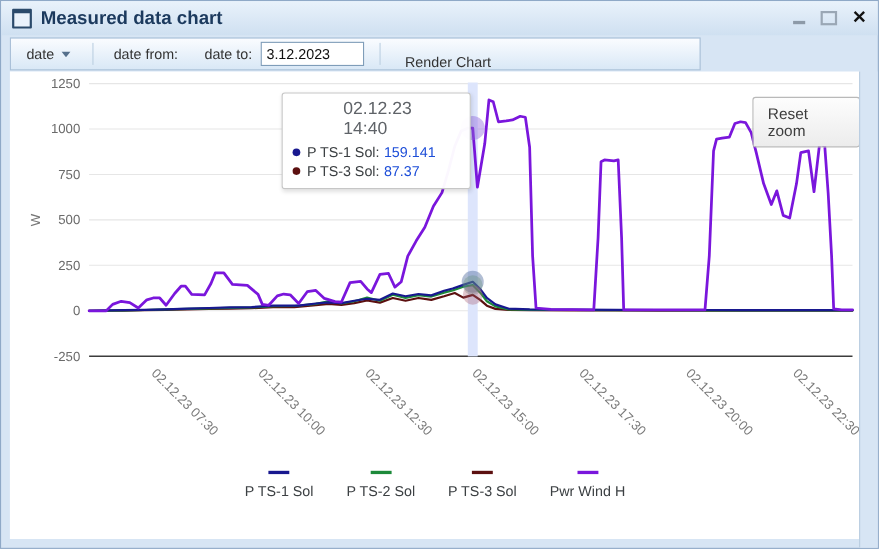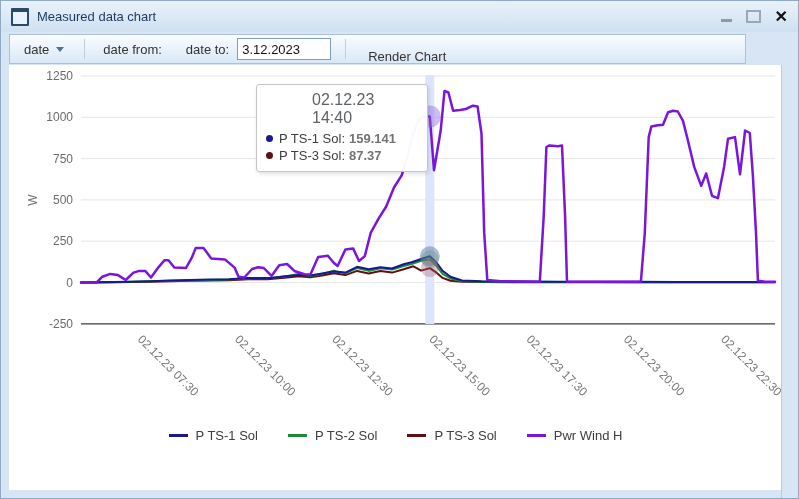--- a/index.html
+++ b/index.html
@@ -1,49 +1,49 @@
 <!DOCTYPE html>
 <html><head>
 <meta charset="utf-8">
 <style>
   html,body{margin:0;padding:0;background:#fff;font-family:"Liberation Sans",sans-serif;}
   .window{position:relative;width:797px;height:497px;background:#d7e5f4;border:1px solid #8fa9c7;overflow:hidden;}
   
   .titlebar{position:absolute;left:0;top:0;right:0;height:31px;background:linear-gradient(#e9f2fb,#cfe0f1);display:flex;align-items:center;padding:0 10px;box-sizing:border-box;}
   .win-icon{width:14px;height:12px;border:2px solid #2b4a6b;border-top-width:4px;border-radius:1px;margin-right:8px;background:#eaf2fb;}
-  .title{font-size:13px;font-weight:normal;color:#1c3a5e;}
+  .title{font-size:17px;font-weight:bold;color:#1c3a5e;}
   .win-controls{margin-left:auto;display:flex;align-items:center;gap:14px;}
   .btn-min{width:11px;height:3px;background:#8d9aa8;margin-top:8px;}
   .btn-max{width:11px;height:9px;border:2px solid #9aa7b5;background:transparent;}
   .btn-close{font-size:16px;font-weight:bold;color:#111;line-height:16px;cursor:default;}
   
-  .toolbar{position:absolute;left:8px;top:33px;width:737px;height:30px;box-sizing:border-box;border:1px solid #aac0d8;background:linear-gradient(#fafcff,#d9e8f6);display:flex;align-items:center;font-size:13px;color:#333;}
+  .toolbar{position:absolute;left:8px;top:33px;width:628px;height:30px;box-sizing:border-box;border:1px solid #aac0d8;background:linear-gradient(#fafcff,#d9e8f6);display:flex;align-items:center;font-size:13px;color:#333;}
   .tb-item{display:flex;align-items:center;}
   .date-dd{padding:0 10px 0 14px;display:flex;align-items:center;gap:7px;}
   .dd-arrow{width:0;height:0;border-left:4px solid transparent;border-right:4px solid transparent;border-top:5px solid #55708c;margin-top:1px;}
   .tb-sep{width:1px;height:20px;background:#bccfe2;margin:0 10px;}
   .tb-label{margin:0 8px 0 8px;}
   .tb-input{position:relative;width:84px;height:20px;border:1px solid #7f9db9;background:#fff;font-size:13px;color:#111;display:flex;align-items:center;padding:0 4px;}
   .caret{width:1px;height:14px;background:#111;margin-left:0px;}
   .render-btn{padding:0 12px;color:#333;margin-top:15px;}
   
   .chart-panel{position:absolute;left:8px;top:64px;width:773px;height:425px;background:#fff;}
   .right-strip{position:absolute;right:0;top:64px;width:16px;height:433px;background:#d7e5f4;border-left:1px solid #b9cce0;}
   svg text{font-family:"Liberation Sans",sans-serif;}
   .reset-zoom{position:absolute;left:675px;top:23px;padding:6px 13px;background:linear-gradient(#fdfdfd,#ececec);border:1px solid #b9b9b9;border-radius:3px;font-size:14px;color:#3c3c3c;}
   .w-label{position:absolute;left:18px;top:128px;transform:rotate(-90deg);font-size:12px;color:#777;}
   
   .tooltip{position:absolute;left:247px;top:19px;width:172px;box-sizing:border-box;background:rgba(255,255,255,0.97);border:1px solid #c6c6c6;border-radius:3px;box-shadow:1px 2px 4px rgba(0,0,0,0.12);padding:6px 9px 7px 9px;z-index:5;}
   .tt-header{font-size:16px;color:#5f6368;margin-bottom:3px;padding-left:46px;}
   .tt-row{display:flex;align-items:center;font-size:13px;color:#3c4043;line-height:17px;white-space:nowrap;}
   .tt-dot{width:7px;height:7px;border-radius:50%;margin-right:6px;flex:none;}
-  .tt-val{font-weight:bold;color:#737373;margin-left:4px;}
+  .tt-val{font-weight:normal;color:#1d4ed8;margin-left:4px;}
   
   .legend{position:absolute;left:0;top:363px;width:100%;display:flex;justify-content:center;gap:30px;}
-  .legend-item{display:flex;align-items:center;gap:8px;font-size:13px;color:#3c4043;}
+  .legend-item{display:flex;align-items:center;gap:8px;font-size:13px;color:#3c4043;flex-direction:column;}
   .legend-dash{width:19px;height:3px;flex:none;}
 </style>
 </head>
 <body>
 
 <div class="window">
 
   <div class="titlebar">
     <div class="win-icon"></div>
     <div class="title">Measured data chart</div>
@@ -96,20 +96,21 @@
         <polyline points="72.0,217.5 103.1,217.3 122.6,217.0 142.0,216.7 161.4,216.2 180.9,215.8 200.3,215.5 219.8,215.2 239.2,214.2 258.6,214.2 278.1,212.5 289.7,211.2 301.4,212.2 313.1,210.6 324.7,208.2 336.4,210.1 348.1,205.9 359.7,208.4 371.4,205.9 383.1,207.6 394.7,204.3 404.4,201.3 412.2,205.6 420.8,203.1 427.8,207.9 433.6,212.9 441.4,215.8 453.0,216.7 472.5,217.0 511.4,217.2 550.2,217.2 589.1,217.3 628.0,217.3 666.9,217.3 705.8,217.3 744.6,217.3 766.0,217.3" fill="none" stroke="#5c1010" stroke-width="2" stroke-linejoin="round" stroke-linecap="round"></polyline>
         <polyline points="72.0,217.5 103.1,217.2 122.6,216.8 142.0,216.3 161.4,215.8 180.9,215.4 200.3,214.9 219.8,214.5 239.2,213.4 258.6,213.2 278.1,211.2 289.7,208.9 301.4,210.9 313.1,208.9 324.7,205.6 336.4,208.4 348.1,203.0 359.7,205.9 371.4,203.3 383.1,204.6 394.7,201.0 402.5,199.0 412.2,195.7 420.8,194.2 427.8,201.3 433.6,208.9 441.4,213.5 453.0,216.2 472.5,216.7 511.4,216.8 550.2,217.0 589.1,217.0 628.0,217.2 666.9,217.2 705.8,217.2 744.6,217.2 766.0,217.2" fill="none" stroke="#1d8a3a" stroke-width="2" stroke-linejoin="round" stroke-linecap="round"></polyline>
         <polyline points="72.0,217.5 103.1,217.0 122.6,216.7 142.0,216.2 161.4,215.5 180.9,215.0 200.3,214.5 219.8,214.2 239.2,212.9 250.9,212.9 262.5,212.9 278.1,210.9 289.7,209.9 301.4,210.6 313.1,208.4 324.7,206.6 336.4,207.6 348.1,201.8 359.7,204.3 371.4,202.3 383.1,203.5 394.7,199.3 402.5,197.3 412.2,194.0 420.8,191.2 427.8,198.0 433.6,205.9 441.4,211.7 453.0,215.5 472.5,216.2 511.4,216.5 550.2,216.7 589.1,216.8 628.0,216.8 666.9,217.0 705.8,217.0 744.6,217.0 766.0,217.0" fill="none" stroke="#18188f" stroke-width="2" stroke-linejoin="round" stroke-linecap="round"></polyline>
         <polyline points="72.0,217.5 87.6,217.5 93.4,211.7 101.2,208.9 109.0,210.1 116.7,215.0 124.5,207.6 130.3,205.9 136.2,205.9 142.0,212.5 149.8,201.8 155.6,195.2 159.5,195.2 165.3,202.6 177.0,203.0 182.8,192.7 186.7,183.1 194.5,183.1 202.3,193.5 215.9,194.4 225.6,202.6 229.5,211.7 235.3,212.5 243.1,204.0 248.9,202.3 254.8,203.0 262.5,210.9 270.3,200.2 278.1,199.0 285.9,206.3 295.6,209.2 301.4,209.6 309.2,191.9 318.9,190.7 324.7,197.7 328.6,201.0 336.4,184.5 344.2,183.6 350.0,196.0 355.8,191.1 361.7,167.9 369.4,153.9 377.2,141.5 385.0,122.5 392.8,110.1 398.6,90.3 404.4,68.0 410.3,54.0 416.1,51.5 420.8,51.5 425.0,105.2 431.7,65.5 435.5,25.9 439.4,27.5 444.1,45.7 451.1,44.9 456.9,44.0 463.9,40.7 468.6,41.6 472.5,68.8 475.2,167.9 478.3,215.0 491.9,216.2 511.4,216.5 530.8,216.7 534.7,151.4 537.4,82.0 540.5,80.4 549.1,81.2 553.0,80.4 556.1,151.4 558.0,216.7 573.6,216.7 593.0,216.7 612.4,216.7 631.9,216.7 635.8,167.9 639.7,72.1 642.4,61.4 647.4,60.6 654.0,59.7 659.1,47.3 664.2,45.7 668.8,46.5 673.9,55.6 678.5,73.8 685.2,101.9 692.2,120.9 697.2,108.5 703.0,130.8 708.9,133.2 715.1,101.9 719.0,73.8 726.0,72.1 731.0,109.3 736.1,65.5 740.8,68.0 743.9,110.9 747.0,167.9 748.9,215.8 756.3,216.7 766.0,216.7" fill="none" stroke="#7a16dc" stroke-width="2.5" stroke-linejoin="round" stroke-linecap="round"></polyline>
         <circle cx="420.7696" cy="51.40345959999999" r="11" fill="rgba(148,108,225,0.45)"></circle>
         <circle cx="420.7696" cy="191.2099068" r="10" fill="rgba(85,110,160,0.45)"></circle>
         <circle cx="420.7696" cy="194.2581772" r="9" fill="rgba(90,140,110,0.30)"></circle>
         <circle cx="420.7696" cy="203.066476" r="9" fill="rgba(170,95,115,0.35)"></circle>
       </svg>
 
+    <div class="reset-zoom">Reset zoom</div>
     <div class="w-label">W</div>
 
     <div class="tooltip">
       <div class="tt-header">02.12.23 14:40</div>
       <div id="tt-rows">
           <div class="tt-row">
             <span class="tt-dot" style="background: rgb(24, 24, 143);"></span>
             <span>P TS-1 Sol:</span>
             <span class="tt-val">159.141</span>
           </div>

